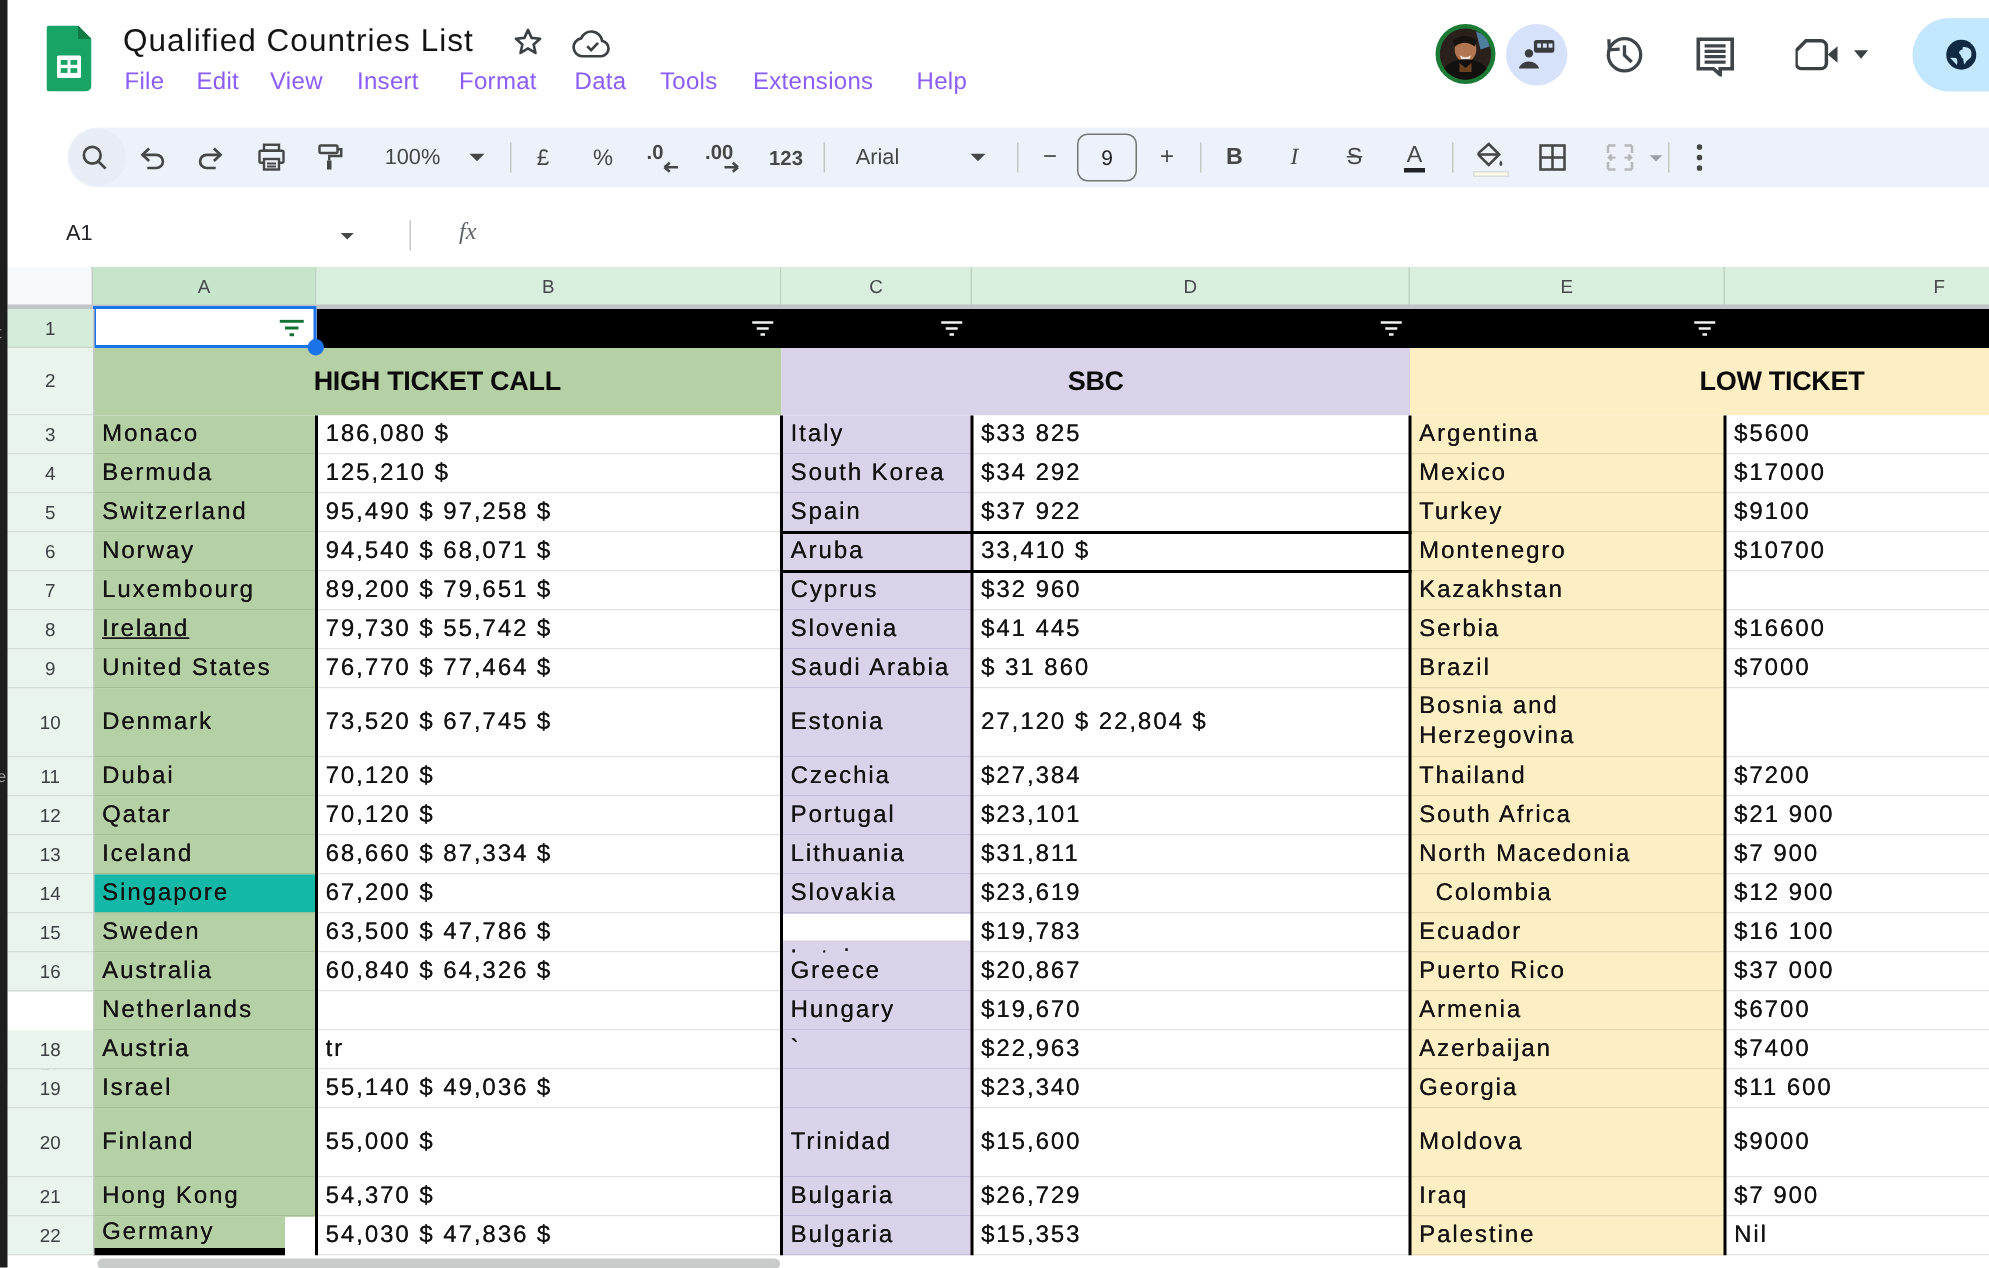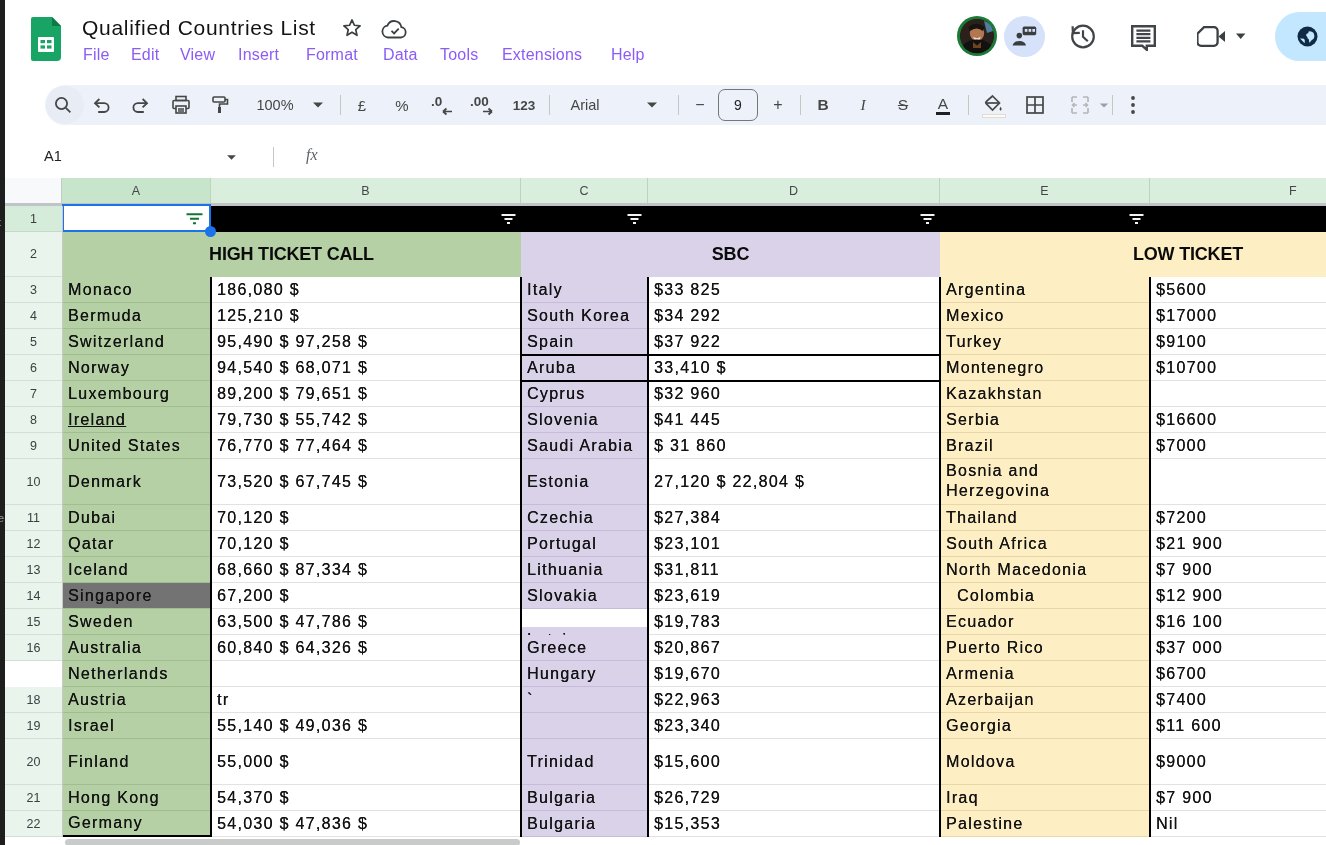--- a/index.html
+++ b/index.html
@@ -329,21 +329,21 @@
 <div class="cell" style="left:940px;top:531px;width:210px;height:26px;background:#fdeec3;border-bottom:1px solid #e8d8a9;">South Africa</div>
 <div class="cell" style="left:1150px;top:531px;width:176px;height:26px;background:#ffffff;border-bottom:1px solid #e2e2e2;">$21 900</div>
 <div class="rowhead" style="top:557px;height:26px;border-bottom:1px solid #d3ded5;">13</div>
 <div class="cell" style="left:62px;top:557px;width:149px;height:26px;background:#b5d0a5;border-bottom:1px solid #a2bd90;">Iceland</div>
 <div class="cell" style="left:211px;top:557px;width:310px;height:26px;background:#ffffff;border-bottom:1px solid #e2e2e2;">68,660 $ 87,334 $</div>
 <div class="cell" style="left:521px;top:557px;width:127px;height:26px;background:#d9d2e9;border-bottom:1px solid #c4bcda;">Lithuania</div>
 <div class="cell" style="left:648px;top:557px;width:292px;height:26px;background:#ffffff;border-bottom:1px solid #e2e2e2;">$31,811</div>
 <div class="cell" style="left:940px;top:557px;width:210px;height:26px;background:#fdeec3;border-bottom:1px solid #e8d8a9;">North Macedonia</div>
 <div class="cell" style="left:1150px;top:557px;width:176px;height:26px;background:#ffffff;border-bottom:1px solid #e2e2e2;">$7 900</div>
 <div class="rowhead" style="top:583px;height:26px;border-bottom:1px solid #d3ded5;">14</div>
-<div class="cell" style="left:62px;top:583px;width:149px;height:26px;background:#737373;border-bottom:1px solid #a2bd90;">Singapore</div>
+<div class="cell" style="left:62px;top:583px;width:149px;height:26px;background:#14b8a6;border-bottom:1px solid #a2bd90;">Singapore</div>
 <div class="cell" style="left:211px;top:583px;width:310px;height:26px;background:#ffffff;border-bottom:1px solid #e2e2e2;">67,200 $</div>
 <div class="cell" style="left:521px;top:583px;width:127px;height:26px;background:#d9d2e9;border-bottom:1px solid #c4bcda;">Slovakia</div>
 <div class="cell" style="left:648px;top:583px;width:292px;height:26px;background:#ffffff;border-bottom:1px solid #e2e2e2;">$23,619</div>
 <div class="cell" style="left:940px;top:583px;width:210px;height:26px;background:#fdeec3;border-bottom:1px solid #e8d8a9;padding-left:17px;">Colombia</div>
 <div class="cell" style="left:1150px;top:583px;width:176px;height:26px;background:#ffffff;border-bottom:1px solid #e2e2e2;">$12 900</div>
 <div class="rowhead" style="top:609px;height:26px;border-bottom:1px solid #d3ded5;">15</div>
 <div class="cell" style="left:62px;top:609px;width:149px;height:26px;background:#b5d0a5;border-bottom:1px solid #a2bd90;">Sweden</div>
 <div class="cell" style="left:211px;top:609px;width:310px;height:26px;background:#ffffff;border-bottom:1px solid #e2e2e2;">63,500 $ 47,786 $</div>
 <div class="cell" style="left:521px;top:609px;width:127px;height:26px;background:#d9d2e9;border-bottom:1px solid #c4bcda;margin-top:18px;">Latvia</div>
 <div class="cell" style="left:648px;top:609px;width:292px;height:26px;background:#ffffff;border-bottom:1px solid #e2e2e2;">$19,783</div>
@@ -385,21 +385,21 @@
 <div class="cell" style="left:940px;top:739px;width:210px;height:46px;background:#fdeec3;border-bottom:1px solid #e8d8a9;">Moldova</div>
 <div class="cell" style="left:1150px;top:739px;width:176px;height:46px;background:#ffffff;border-bottom:1px solid #e2e2e2;">$9000</div>
 <div class="rowhead" style="top:785px;height:26px;border-bottom:1px solid #d3ded5;">21</div>
 <div class="cell" style="left:62px;top:785px;width:149px;height:26px;background:#b5d0a5;border-bottom:1px solid #a2bd90;">Hong Kong</div>
 <div class="cell" style="left:211px;top:785px;width:310px;height:26px;background:#ffffff;border-bottom:1px solid #e2e2e2;">54,370 $</div>
 <div class="cell" style="left:521px;top:785px;width:127px;height:26px;background:#d9d2e9;border-bottom:1px solid #c4bcda;">Bulgaria</div>
 <div class="cell" style="left:648px;top:785px;width:292px;height:26px;background:#ffffff;border-bottom:1px solid #e2e2e2;">$26,729</div>
 <div class="cell" style="left:940px;top:785px;width:210px;height:26px;background:#fdeec3;border-bottom:1px solid #e8d8a9;">Iraq</div>
 <div class="cell" style="left:1150px;top:785px;width:176px;height:26px;background:#ffffff;border-bottom:1px solid #e2e2e2;">$7 900</div>
 <div class="rowhead" style="top:811px;height:26px;border-bottom:1px solid #d3ded5;">22</div>
-<div class="cell" style="left:62px;top:811px;width:172px;height:26px;background:#b5d0a5;border-bottom:2px solid #000000;">Germany</div>
+<div class="cell" style="left:62px;top:811px;width:128px;height:26px;background:#b5d0a5;border-bottom:5px solid #000000;">Germany</div>
 <div class="cell" style="left:211px;top:811px;width:310px;height:26px;background:#ffffff;border-bottom:1px solid #e2e2e2;">54,030 $ 47,836 $</div>
 <div class="cell" style="left:521px;top:811px;width:127px;height:26px;background:#d9d2e9;border-bottom:1px solid #c4bcda;">Bulgaria</div>
 <div class="cell" style="left:648px;top:811px;width:292px;height:26px;background:#ffffff;border-bottom:1px solid #e2e2e2;">$15,353</div>
 <div class="cell" style="left:940px;top:811px;width:210px;height:26px;background:#fdeec3;border-bottom:1px solid #e8d8a9;">Palestine</div>
 <div class="cell" style="left:1150px;top:811px;width:176px;height:26px;background:#ffffff;border-bottom:1px solid #e2e2e2;">Nil</div>
 <div class="abs" style="left:210px;top:277px;width:2px;height:560px;background:#000;"></div>
 <div class="abs" style="left:520px;top:277px;width:2px;height:560px;background:#000;"></div>
 <div class="abs" style="left:647px;top:277px;width:2px;height:560px;background:#000;"></div>
 <div class="abs" style="left:939px;top:277px;width:2px;height:560px;background:#000;"></div>
 <div class="abs" style="left:1149px;top:277px;width:2px;height:560px;background:#000;"></div>

